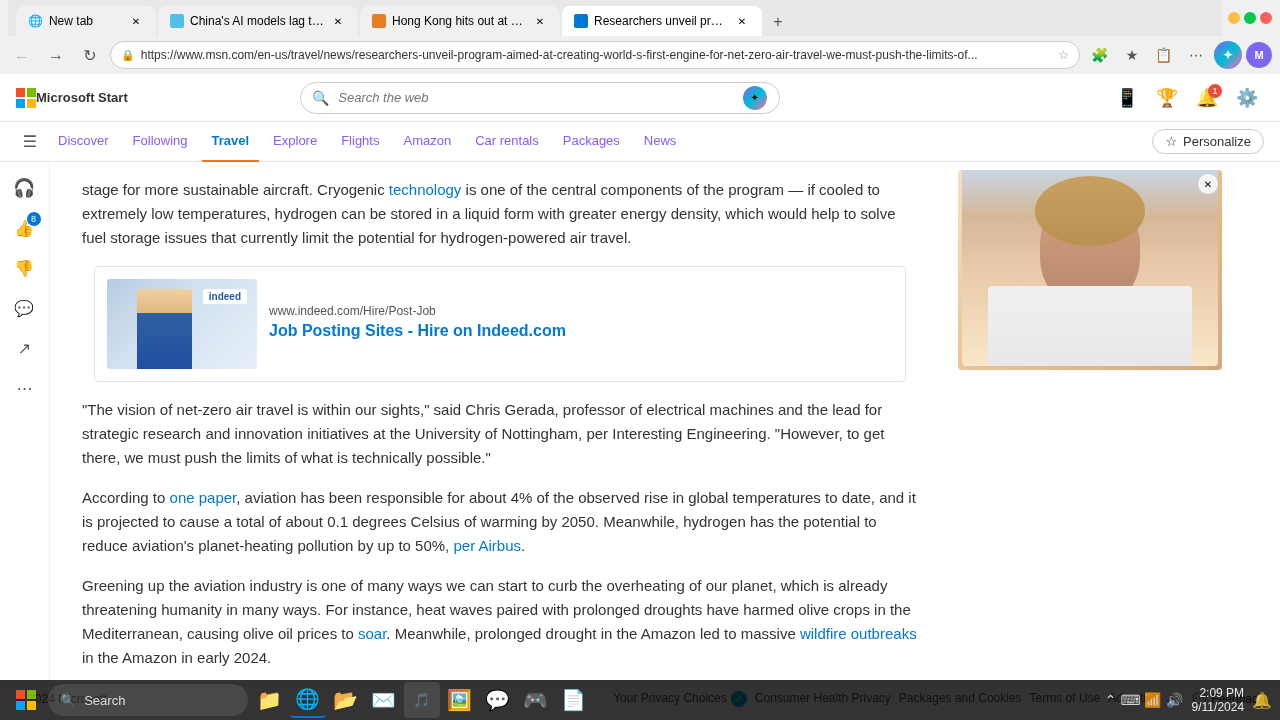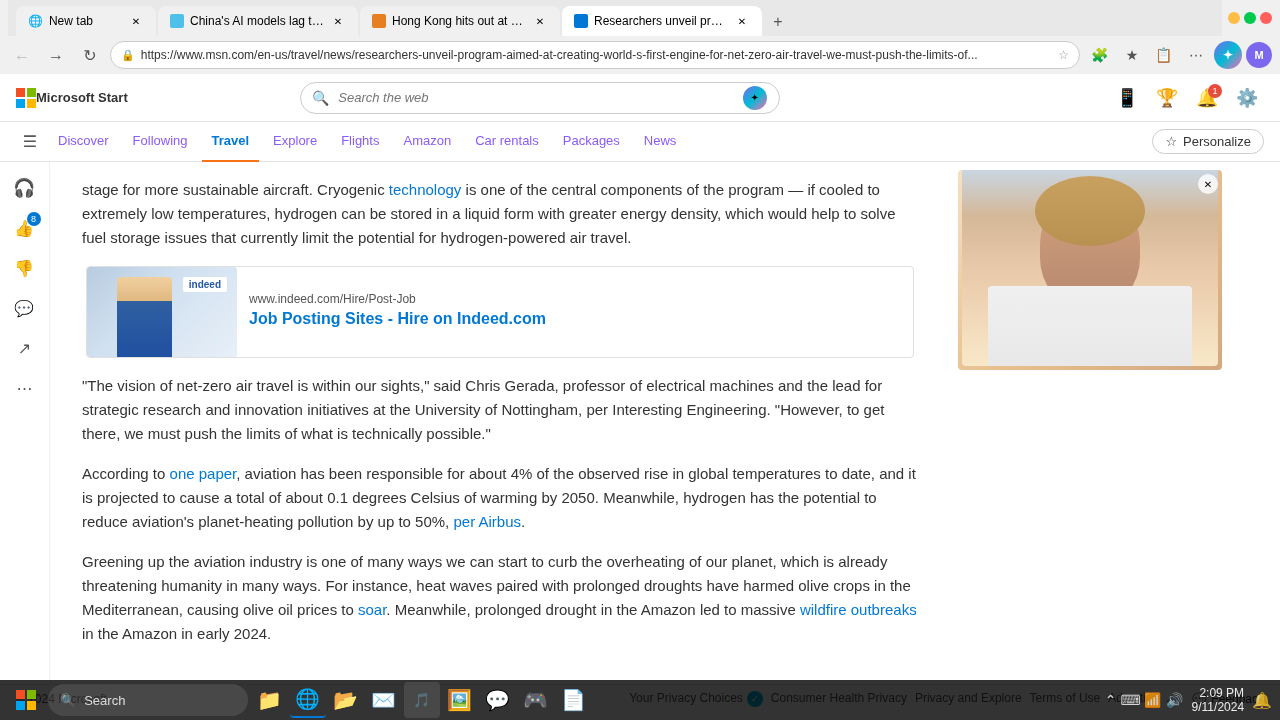--- a/index.html
+++ b/index.html
@@ -46,21 +46,21 @@
     .left-sidebar { width: 50px; display: flex; flex-direction: column; align-items: center; padding: 8px 0; gap: 4px; border-right: 1px solid #f0f0f0; }
     .sidebar-icon { width: 36px; height: 36px; display: flex; align-items: center; justify-content: center; border-radius: 50%; cursor: pointer; font-size: 16px; color: #555; position: relative; }
     .sidebar-badge { position: absolute; top: 2px; right: 2px; background: #0078d4; color: #fff; font-size: 9px; width: 14px; height: 14px; border-radius: 50%; display: flex; align-items: center; justify-content: center; }
 
     
     .article-content { flex: 1; overflow-y: auto; padding: 16px 32px; max-width: 900px; }
     .article-text { font-size: 15px; line-height: 1.6; color: #333; margin-bottom: 16px; }
     .article-link { color: #0078d4; text-decoration: none; }
     
     
-    .ad-block { border: 1px solid #e0e0e0; border-radius: 4px; display: flex; align-items: center; gap: 12px; margin: 16px 4px; background: #fff; }
+    .ad-block { border: 1px solid #e0e0e0; border-radius: 4px; display: flex; align-items: center; padding: 12px; gap: 12px; margin: 16px 12px; background: #fff; }
     .ad-image { width: 150px; height: 90px; background: #d0d8e8; border-radius: 4px; flex-shrink: 0; display: flex; align-items: center; justify-content: center; overflow: hidden; position: relative; }
     .ad-content { flex: 1; }
     .ad-url { font-size: 12px; color: #555; margin-bottom: 4px; }
     .ad-title { font-size: 16px; font-weight: 600; color: #0078d4; margin-bottom: 4px; }
     .ad-footer { display: flex; align-items: center; gap: 8px; }
     .ad-label { font-size: 11px; color: #666; background: #f0f0f0; padding: 1px 4px; border-radius: 2px; }
     .ad-report { font-size: 12px; color: #888; cursor: pointer; margin-left: auto; }
 
     
     .right-sidebar { width: 280px; flex-shrink: 0; overflow-y: auto; padding: 8px; }
@@ -256,21 +256,21 @@
 </div>
 
 <div class="page-footer">
   <span>© 2024 Microsoft</span>
   <div class="footer-right">
     <span style="display:flex;gap:4px;">
       <span>Your Privacy Choices</span>
       <span style="width:16px;height:16px;background:#00b4d8;border-radius:50%;display:inline-flex;align-items:center;justify-content:center;font-size:9px;color:#fff;">✓</span>
     </span>
     <a class="footer-link">Consumer Health Privacy</a>
-    <a class="footer-link">Privacy and Explore</a>
+    <a class="footer-link">Packages and Cookies</a>
     <a class="footer-link">Terms of Use</a>
     <a class="footer-link">Advertise</a>
     <span class="footer-link">...</span>
   </div>
   <div class="feedback-btn">
     <span>💬</span>
     <span>Feedback</span>
   </div>
 </div>
 

